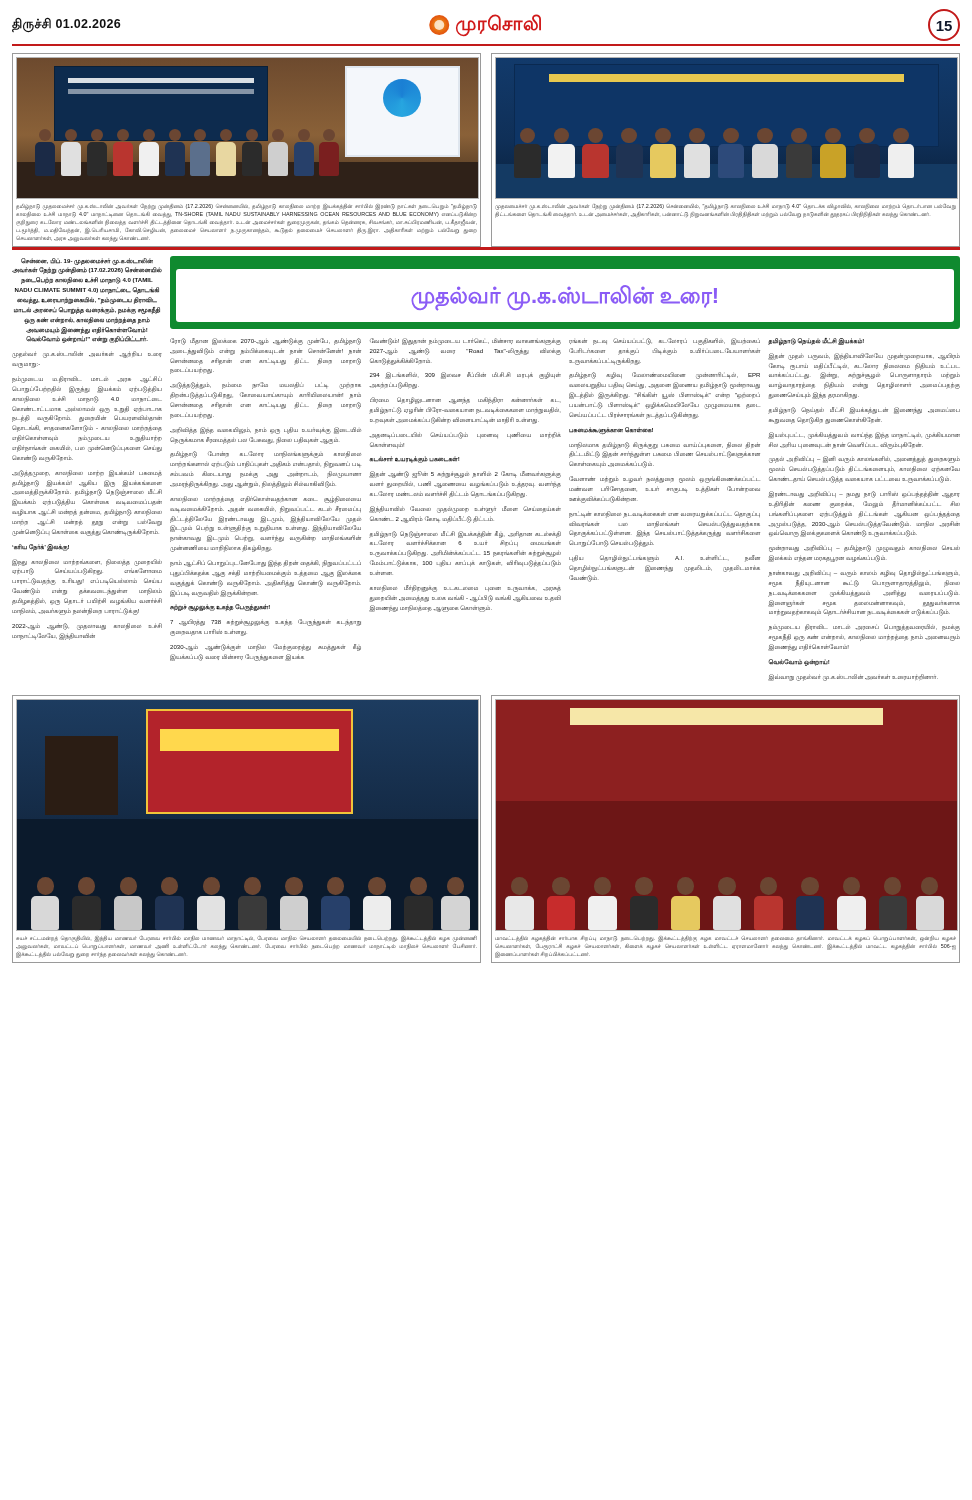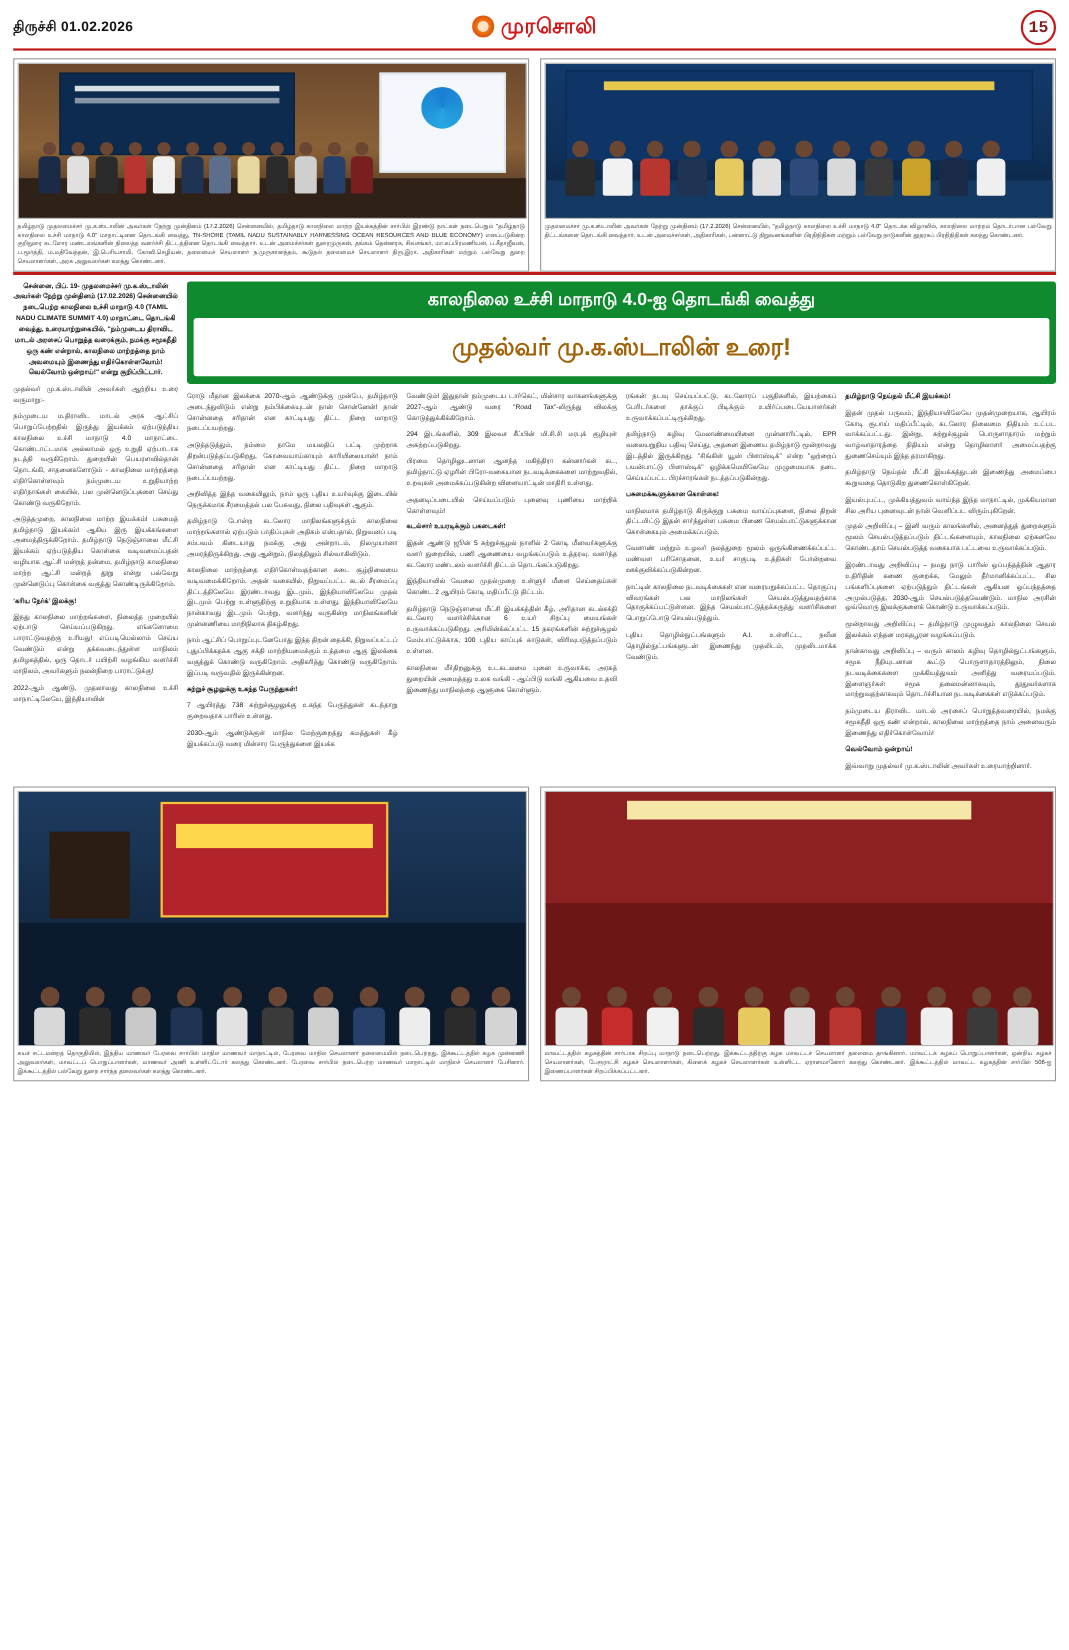--- a/index.html
+++ b/index.html
@@ -7,33 +7,33 @@
   .page{
     width:972px;height:1500px;background:#ffffff;position:relative;overflow:hidden;
     box-sizing:border-box;padding:10px 12px;
   }
   
   .masthead{
     display:flex;align-items:center;justify-content:space-between;
     border-bottom:2px solid #c21a1a;padding-bottom:4px;position:relative;height:30px;
   }
   .mast-date{font-size:12.5px;font-weight:bold;color:#111;letter-spacing:.3px;}
-  .mast-logo{display:flex;gap:6px;position:absolute;left:50%;transform:translateX(-50%);}
+  .mast-logo{display:flex;align-items:center;gap:6px;position:absolute;left:50%;transform:translateX(-50%);}
   .mast-logo .sun{
     width:20px;height:20px;border-radius:50%;
     background:radial-gradient(circle at 50% 50%,#f3a21a 0%,#e2520e 70%);
     position:relative;
   }
   .mast-logo .sun:after{
     content:"";position:absolute;inset:5px;border-radius:50%;background:#fff;opacity:.75;
   }
   .mast-title{font-size:19px;font-weight:bold;color:#d11a1a;letter-spacing:.5px;}
   .page-no{
-    width:28px;height:28px;border-radius:50%;border:2px solid #c21a1a;color:#7f1d1d;
-    font-size:15px;font-weight:bold;display:flex;align-items:center;justify-content:center;font-family:Liberation Mono, monospace;
+    width:28px;height:28px;border-radius:50%;border:2px solid #c21a1a;color:#0f172a;
+    font-size:15px;font-weight:bold;display:flex;align-items:center;justify-content:center;
   }
 
   
   .photo-row{display:flex;gap:10px;margin-top:7px;}
   .photo-box{width:50%;border:1px solid #9a9a9a;padding:3px;box-sizing:border-box;background:#fff;}
   .photo{
     height:140px;width:100%;position:relative;overflow:hidden;border:1px solid #b5b5b5;
   }
   .cap{font-size:5.4px;line-height:1.5;text-align:justify;color:#1b1b1b;margin-top:3px;}
 
@@ -73,21 +73,21 @@
   .dateline{text-align:center;font-weight:bold;}
   .sub-h{font-weight:bold;}
   .col.first{width:150px;}
   .col.wide{width:auto;flex:1;}
 
   .banner-box{
     background:#0f8a2f;color:#fff;text-align:center;border-radius:3px;padding:7px 6px;margin-bottom:7px;
   }
   .banner-box .l1{font-size:16px;font-weight:bold;line-height:1.25;}
   .banner-box .l2{
-    display:block;background:#fff;color:#a16207;margin-top:6px;border-radius:3px;padding:14px 4px;
+    display:block;background:#fff;color:#8b5cf6;margin-top:6px;border-radius:3px;padding:14px 4px;
     font-size:22px;font-weight:bold;line-height:1.15;
   }
   .twocol{display:flex;gap:8px;}
   .twocol .c{flex:1;font-size:6.1px;line-height:1.62;text-align:justify;}
   .twocol .c p{margin:0 0 5px 0;}
 
   
   .bottom-row{display:flex;gap:10px;margin-top:8px;}
   .bphoto-box{width:50%;border:1px solid #9a9a9a;padding:3px;box-sizing:border-box;}
   .bphoto{height:230px;width:100%;position:relative;overflow:hidden;border:1px solid #b5b5b5;}
@@ -253,21 +253,20 @@
       <p>முதல்வர் மு.க.ஸ்டாலின் அவர்கள் ஆற்றிய உரை வருமாறு:-</p>
       <p>நம்முடைய ம.திராவிட மாடல் அரசு ஆட்சிப் பொறுப்பேற்றதில் இருந்து இயக்கம் ஏற்படுத்திய காலநிலை உச்சி மாநாடு 4.0 மாநாட்டை கொண்டாட்டமாக அல்லாமல் ஒரு உறுதி ஏற்பாடாக நடத்தி வருகிறோம். துறையின் பெயரளவில்தான் தொடங்கி, சாதனைகளோடும் - காலநிலை மாற்றத்தை எதிர்கொள்ளவும் நம்முடைய உறுதியாற்ற எதிர்நாங்கள் கையில், பல முன்னெடுப்புகளை செய்து கொண்டு வருகிறோம்.</p>
       <p>அடுத்தமுறை, காலநிலை மாற்ற இயக்கம்! பசுமைத் தமிழ்நாடு இயக்கம்! ஆகிய இரு இயக்கங்களை அமைத்திருக்கிறோம். தமிழ்நாடு நெடுஞ்சாலை மீட்சி இயக்கம் ஏற்படுத்திய கொள்கை வடிவமைப்பதன் வழியாக ஆட்சி மன்றத் தன்மை, தமிழ்நாடு காலநிலை மாற்ற ஆட்சி மன்றத் தூறு என்று பல்வேறு முன்னெடுப்பு கொள்கை வகுத்து கொண்டிருக்கிறோம்.</p>
       <p class="sub-h">‘கரிய நேர்க்’ இலக்கு!</p>
       <p>இநது காலநிலை மாற்றங்களை, நிலைத்த முறையில் ஏற்பாடு செய்யப்படுகிறது. எங்களோமை பாராட்டுவதற்கு உரியது! எப்படியெல்லாம் செய்ய வேண்டும் என்று தக்கவடைந்துள்ள மாநிலம் தமிழகத்தில், ஒரு தொடர் பயிற்சி வழங்கிய வளர்ச்சி மாநிலம், அவர்களும் நலன்நிறை பாராட்டுக்கு!</p>
       <p>2022-ஆம் ஆண்டு, முதலாவது காலநிலை உச்சி மாநாட்டிலேயே, இந்தியாவின்</p>
     </div>
 
     <div class="col wide">
       <div class="banner-box">
-        <div class="l1">காலநிலை உச்சி மாநாடு 4.0-ஐ தொடங்கி வைத்து</div>
         <div class="l2">முதல்வர் மு.க.ஸ்டாலின் உரை!</div>
       </div>
 
       <div class="twocol">
         <div class="c">
           <p>ரோடு மீதான இலக்கை 2070-ஆம் ஆண்டுக்கு முன்பே, தமிழ்நாடு அடைந்துவிடும் என்று நம்பிக்கையுடன் நான் சொன்னேன்! நான் சொன்னதை சரிதான் என காட்டியது திட்ட நிறை மாறாடு நடைப்பயற்றது.</p>
           <p>அடுத்தடுத்தும், நம்மை நாமே மயலதிப் பட்டி முற்றாக திறன்படுத்தப்படுகிறது, கோவையாய்காயும் காரியிலையான்! நாம் சொன்னதை சரிதான் என காட்டியது திட்ட நிறை மாறாடு நடைப்பயற்றது.</p>
           <p>அறிவித்த இந்த வகையிலும், நாம் ஒரு புதிய உயர்வுக்கு இடையில் நெருக்கமாக சீரமைத்தல் பல பேசுவது, நிலை பதிவுகள் ஆகும்.</p>
           <p>தமிழ்நாடு போன்ற கடலோர மாநிலங்களுக்கும் காலநிலை மாற்றங்களால் ஏற்படும் பாதிப்புகள் அதிகம் என்பதால், நிறுவனப் படி சம்பவம் கிடையாது நமக்கு அது அன்றாடம், நிலமுயானா அமரந்திருக்கிறது. அது ஆன்றும், நிலத்திலும் சில்வாகிவிடும்.</p>
           <p>காலநிலை மாற்றத்தை எதிர்கொள்வதற்கான கடை சூழ்நிலையை வடிவமைக்கிறோம். அதன் வகையில், நிறுவப்பட்ட கடல் சீரமைப்பு திட்டத்திலேயே இரண்டாவது இடமும், இந்தியாவிலேயே முதல் இடமும் பெற்று உள்ளுதிற்கு உறுதியாக உள்ளது. இந்தியாவிலேயே நான்காவது இடமும் பெற்று, வளர்ந்து வருகின்ற மாநிலங்களின் முன்னணியை மாறிநிலாக திகழ்கிறது.</p>

